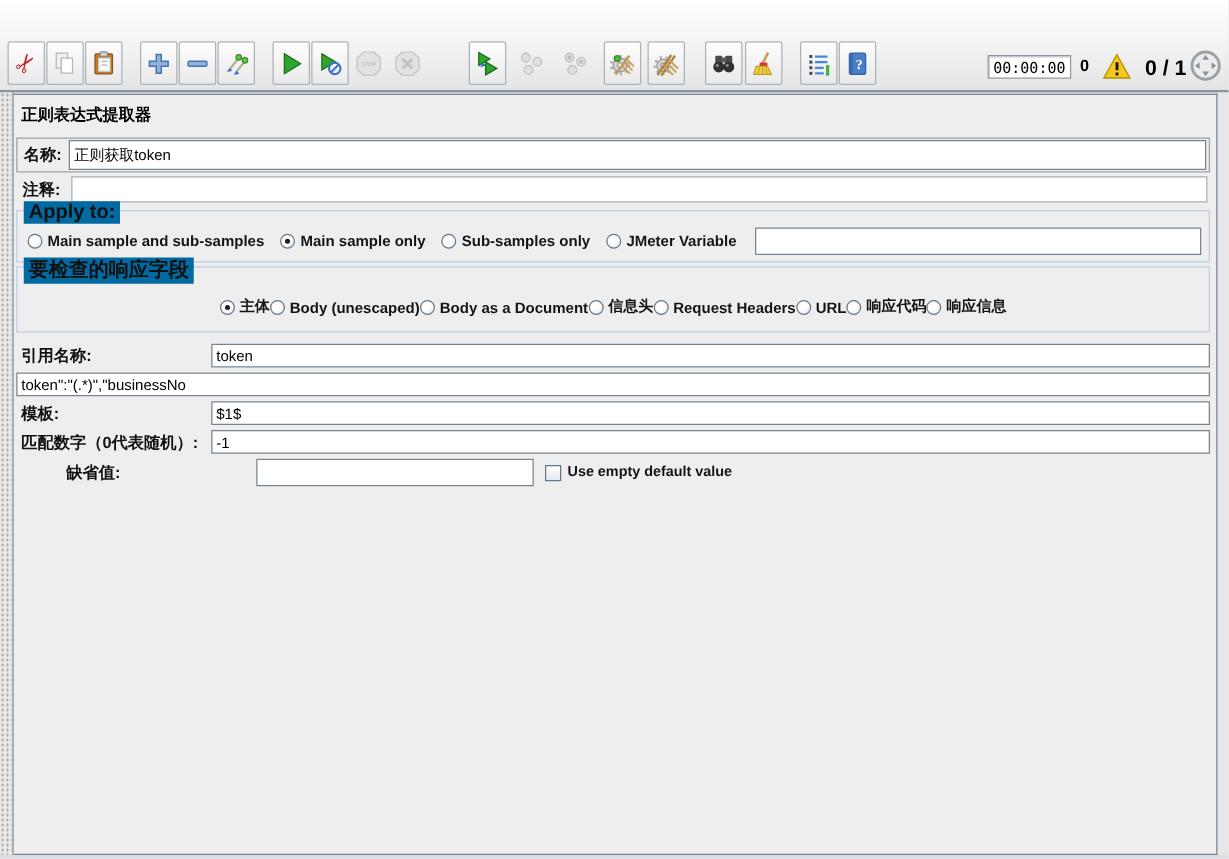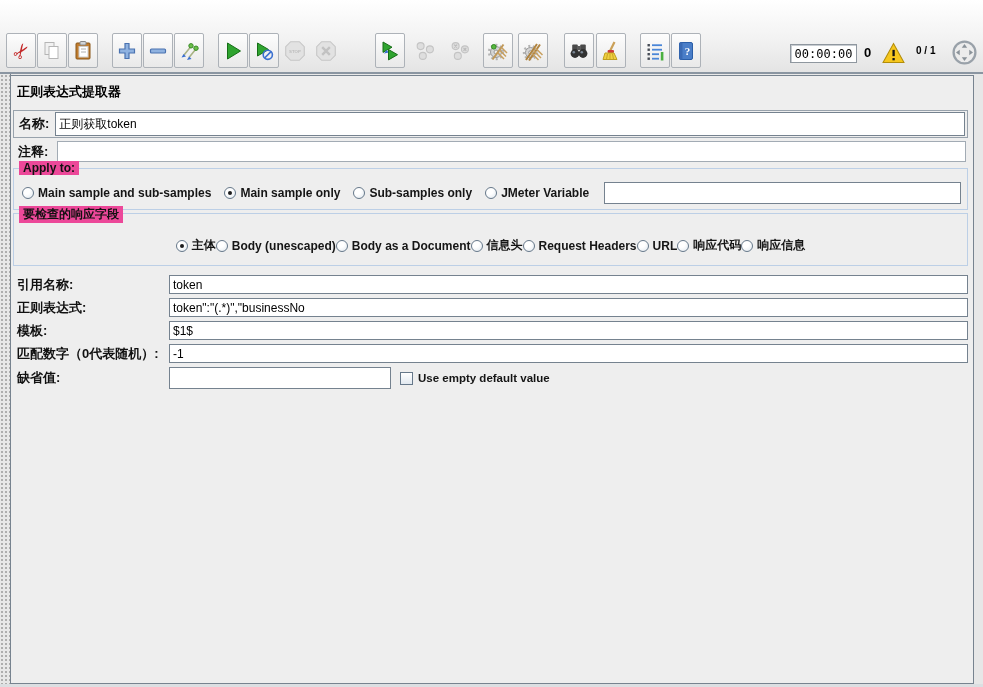--- a/index.html
+++ b/index.html
@@ -29,21 +29,21 @@
   
   #timer-field {
     position:absolute; top:44px; left:790px; width:67px; height:19px;
     background:#ffffff; border:1px solid #8f979f;
     box-shadow:inset 1px 1px 0 #c7ccd1;
     font-family:"DejaVu Sans Mono", monospace; font-size:12px; color:#000;
     display:flex; align-items:center; justify-content:center;
   }
   #warn-count { position:absolute; top:45px; left:864px; font-size:13px; font-weight:bold; color:#000; }
   #warn-icon  { position:absolute; top:42px; left:882px; }
-  #thread-count { position:absolute; top:45px; left:916px; font-size:10px; font-weight:bold; color:#000; }
+  #thread-count { position:absolute; top:45px; left:916px; font-size:17px; font-weight:bold; color:#000; }
   #remote-indicator { position:absolute; top:39px; left:951px; }
 
   
   #left-strip {
     position:absolute; left:0; top:74px; width:11px; height:610px;
     background-color:#e7e7e7;
     background-image:radial-gradient(#adadad 0.8px, transparent 0.9px);
     background-size:4px 4px;
     border-right:1px solid #77838f;
   }
@@ -72,22 +72,22 @@
 
   #comments-row {
     position:absolute; left:2px; top:64px; right:5px; height:23px;
     display:flex; align-items:center;
   }
   #comments-row .lbl { width:44px; padding-left:5px; }
   #comments-input { flex:1; height:21px; margin-right:2px; border-color:#a2abb4; }
 
   .grp { position:absolute; left:2px; right:5px; border:1px solid #bccfe6; }
   .grp-legend {
-    position:absolute; top:-8px; left:5px; background:#ec4899; padding:0 4px;
-    font-weight:bold; font-size:12px; color:#111; white-space:nowrap;
+    position:absolute; top:-8px; left:5px; background:#0369a1; padding:0 4px;
+    font-weight:bold; font-size:16px; color:#111; white-space:nowrap;
   }
   #apply-group  { top:92px;  height:42px; }
   #check-group  { top:137px; height:53px; }
 
   .radio-row { position:absolute; left:0; right:0; bottom:0; top:8px; display:flex; align-items:center; }
   #apply-group .radio-row { padding-left:8px; gap:13px; }
   #check-group .radio-row { justify-content:center; top:12px; }
 
   .ritem { display:flex; align-items:center; gap:4px; cursor:default; }
   .radio {
@@ -100,21 +100,21 @@
     border-radius:50%; background:#1c1c1c;
   }
   .rlbl { font-weight:bold; font-size:12px; color:#151515; white-space:nowrap; }
 
   #applyto-var-input { flex:1; height:22px; margin:0 6px 0 2px; min-width:120px; }
 
   .prow { position:absolute; left:2px; right:5px; height:23px; display:flex; align-items:center; }
   .prow .lbl { width:156px; padding-left:4px; flex:none; }
   .prow .txtfield { flex:1; height:19px; }
   #prow-0 { top:197px; } #prow-1 { top:220px; } #prow-2 { top:243px; }
-  #prow-3 { top:266px; } #prow-4 { top:289px; height:26px; }
+  #prow-3 { top:266px; } #prow-4 { top:289px; height:26px;margin-left:36px; }
   #default-input { flex:none; width:222px; height:22px; }
   .checkbox {
     width:13px; height:13px; flex:none; margin-left:9px;
     border:1px solid #66788a; background:linear-gradient(#ffffff,#e2e9f0);
   }
   #check-lbl { margin-left:5px; font-size:11.5px; }
 </style>
 </head>
 <body>
 
@@ -370,21 +370,20 @@
           <span class="rlbl">响应信息</span>
         </span>
       </div>
     </div>
 
     <div id="prow-0" class="prow">
       <span class="lbl">引用名称:</span>
       <input class="txtfield" type="text" value="token" style="">
     </div>
     <div id="prow-1" class="prow">
-      <span class="lbl">正则表达式:</span>
       <input class="txtfield" type="text" value="token&quot;:&quot;(.*)&quot;,&quot;businessNo" style="">
     </div>
     <div id="prow-2" class="prow">
       <span class="lbl">模板:</span>
       <input class="txtfield" type="text" value="$1$" style="">
     </div>
     <div id="prow-3" class="prow">
       <span class="lbl">匹配数字（0代表随机）:</span>
       <input class="txtfield" type="text" value="-1" style="">
     </div>

